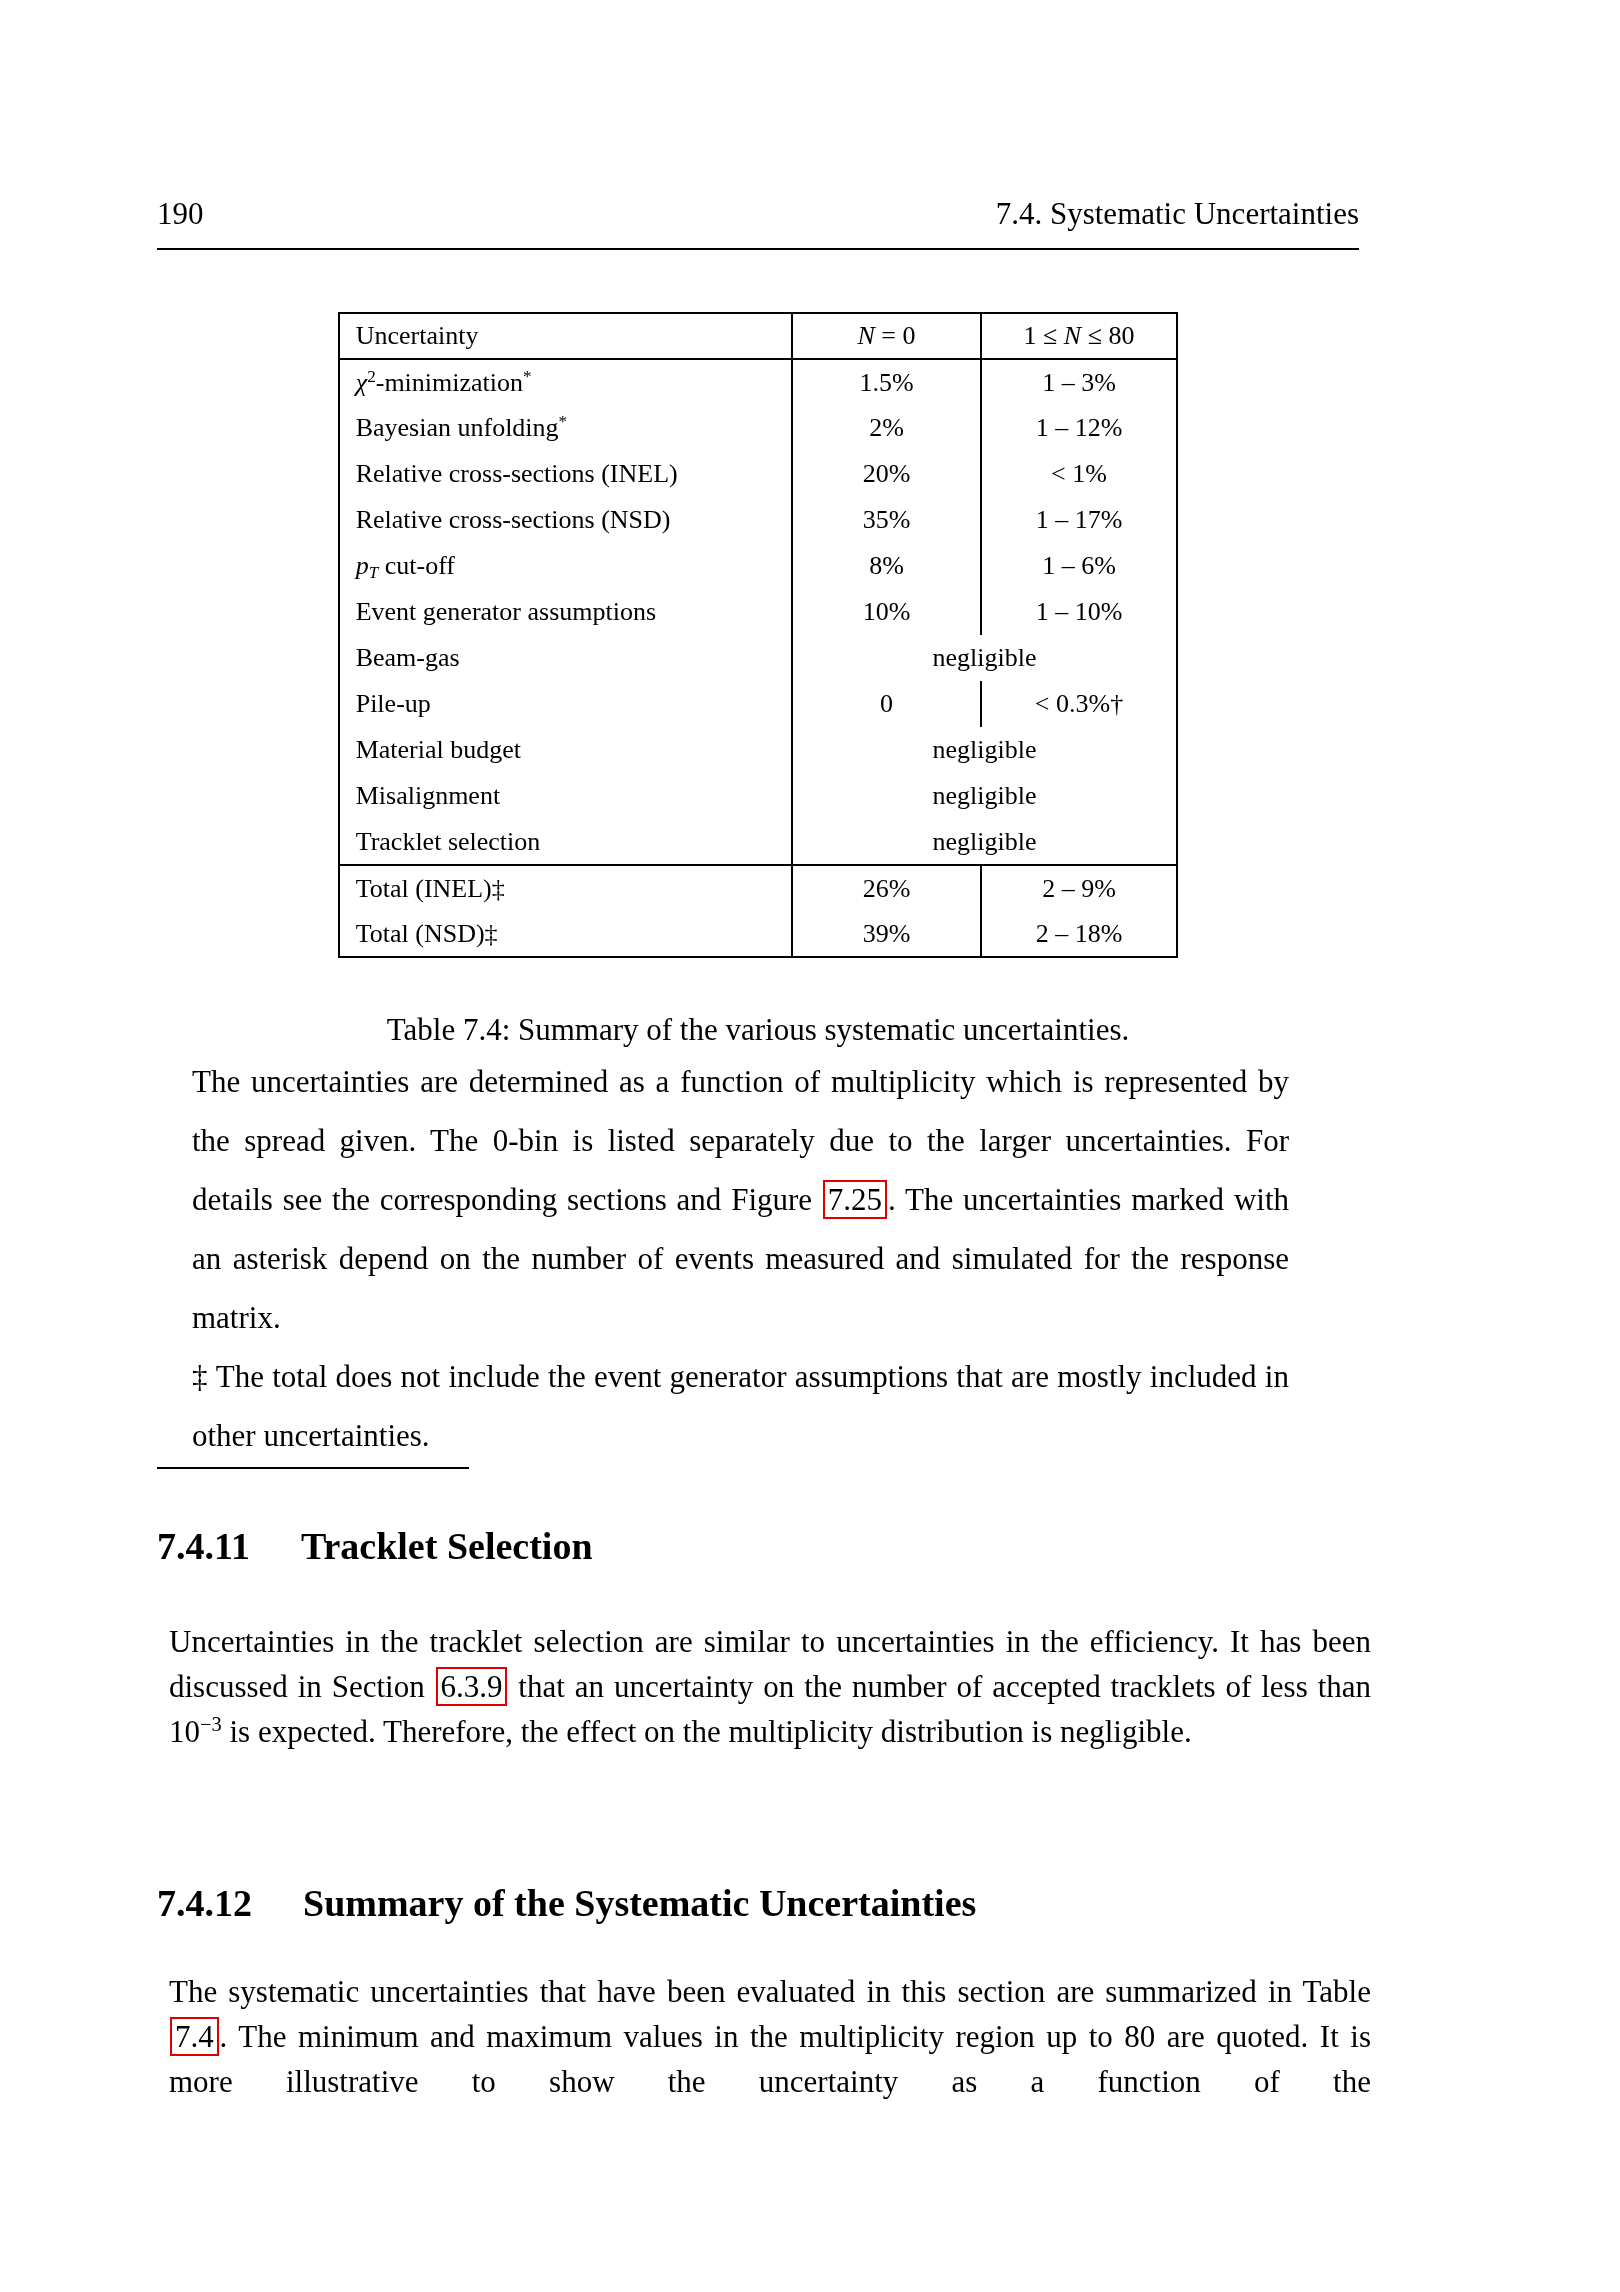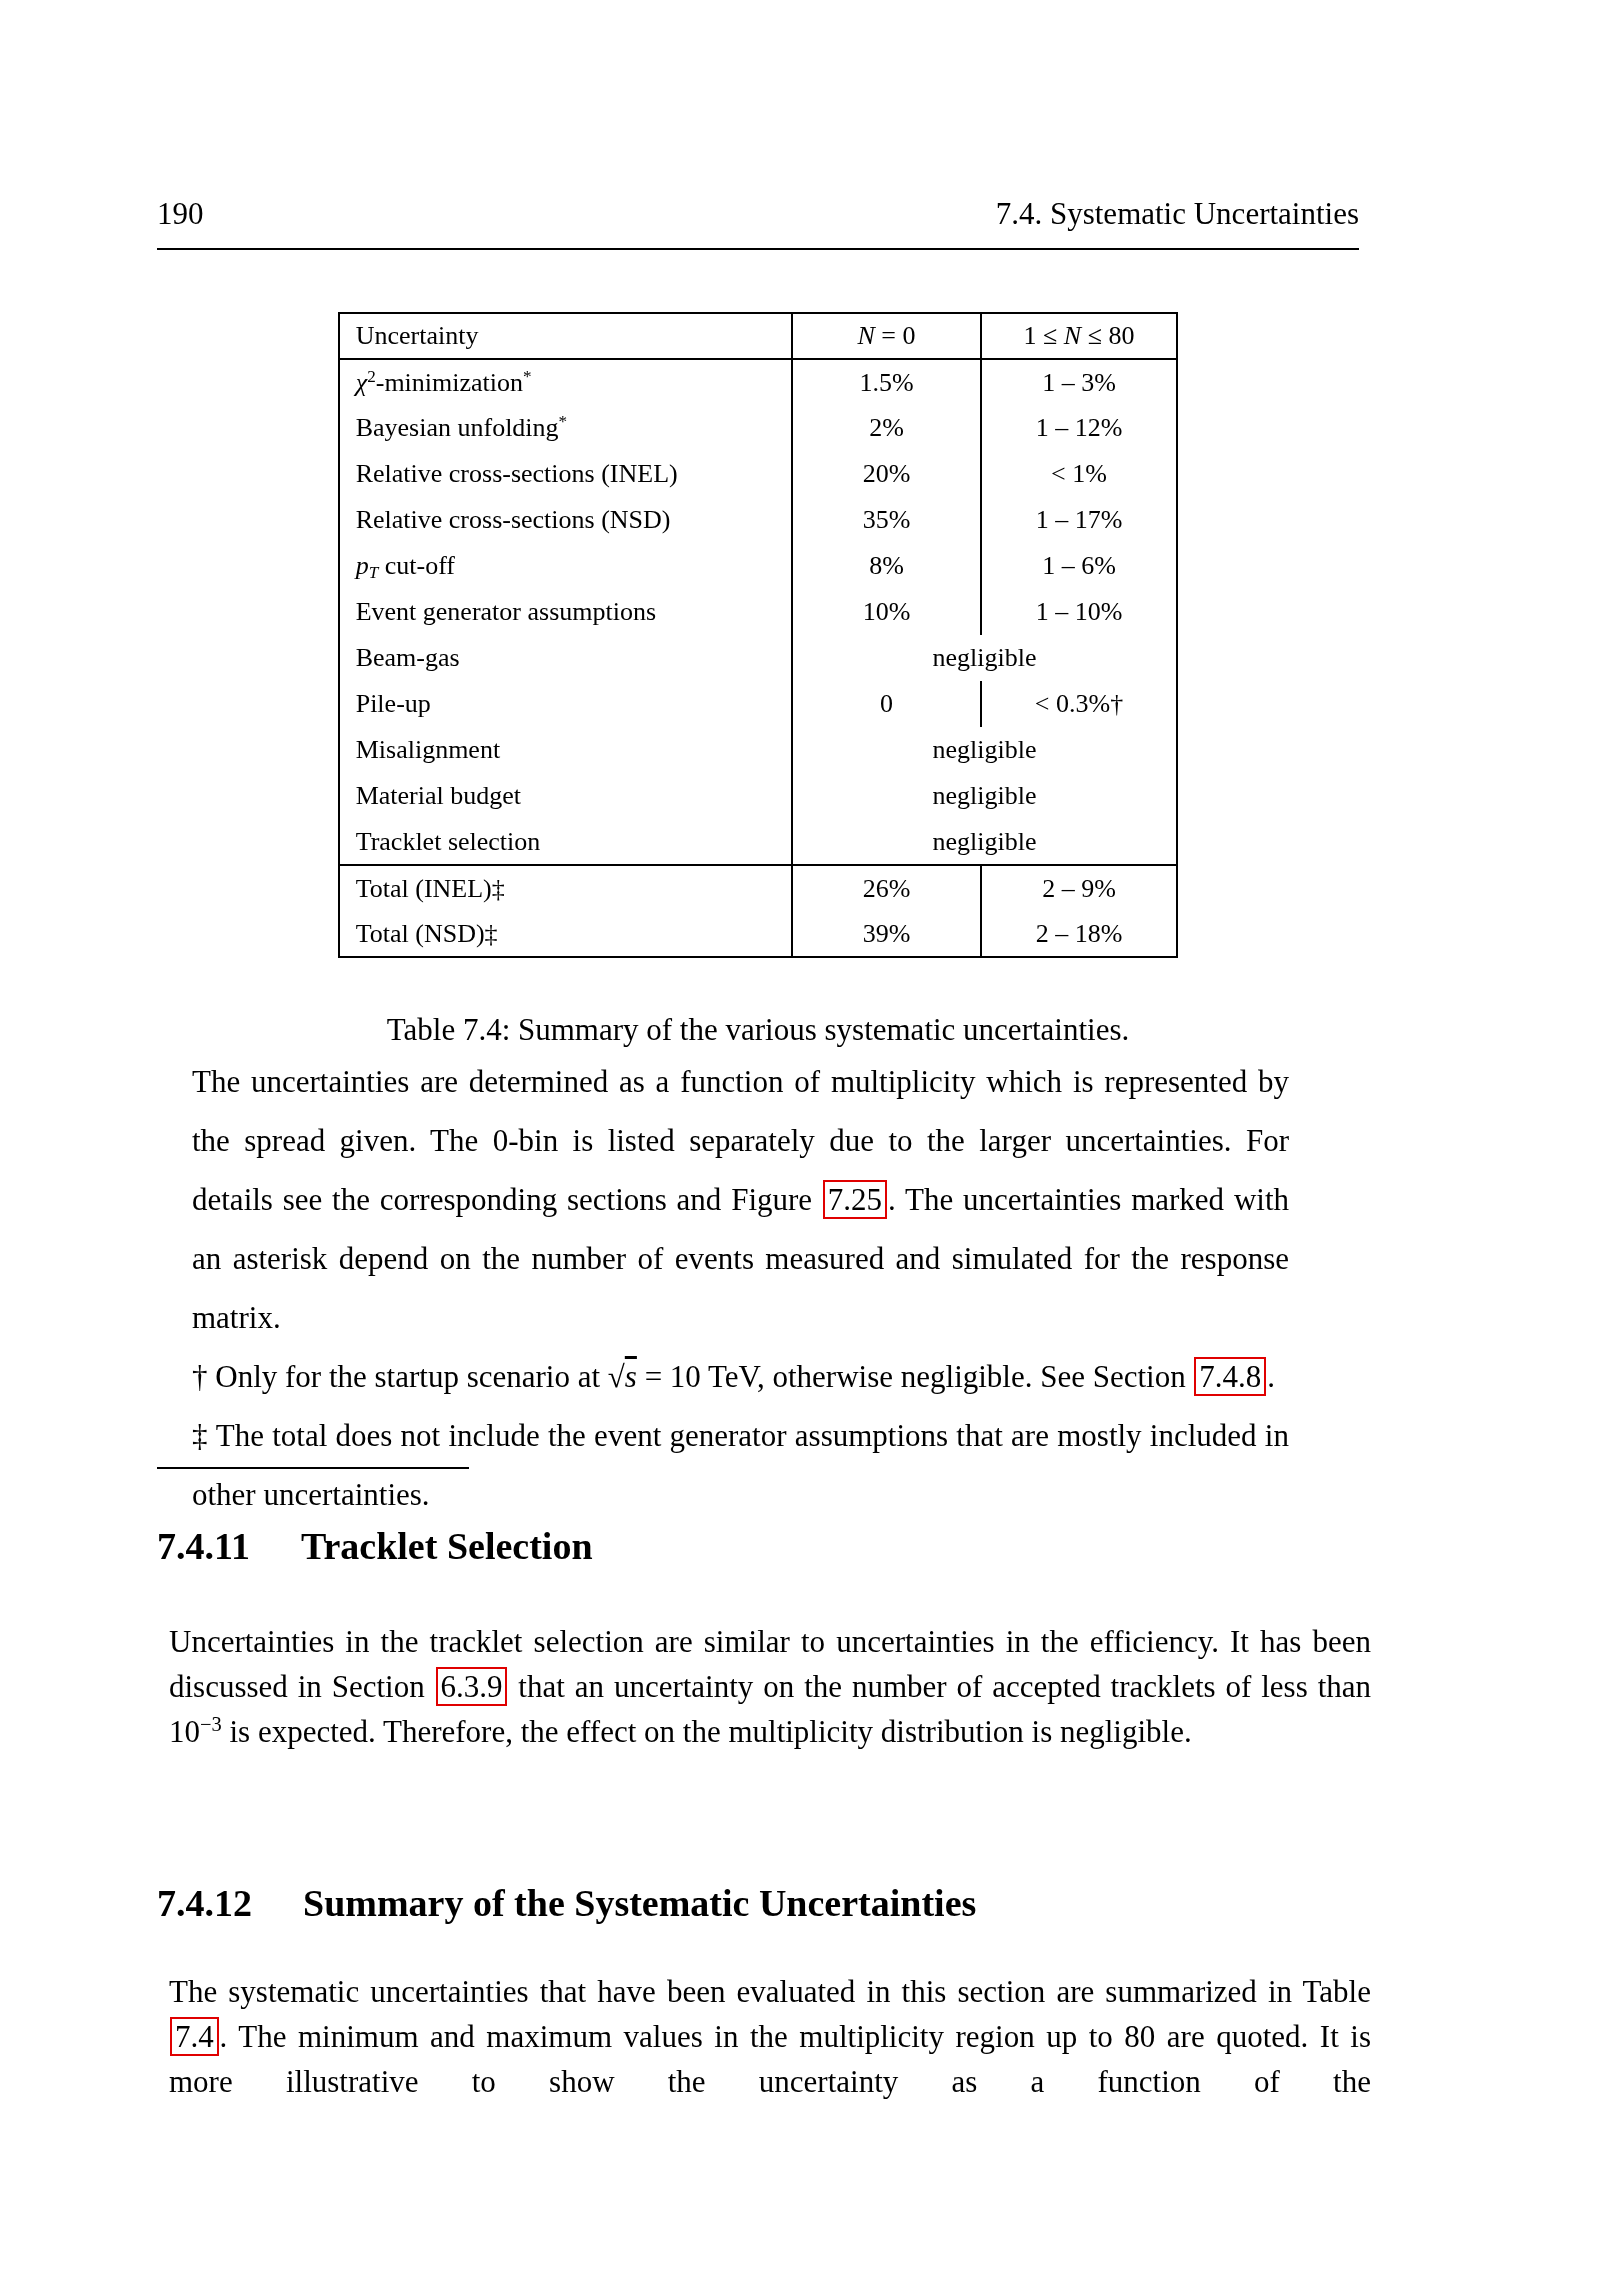--- a/index.html
+++ b/index.html
@@ -140,25 +140,25 @@
         <tr>
           <td class="c1"><span>Beam-gas</span></td>
           <td class="cspan" colspan="2"><span>negligible</span></td>
         </tr>
         <tr>
           <td class="c1"><span>Pile-up</span></td>
           <td class="c2 div"><span>0</span></td>
           <td class="c3"><span>&lt; 0.3%†</span></td>
         </tr>
         <tr>
-          <td class="c1"><span>Misalignment</span></td>
+          <td class="c1"><span>Material budget</span></td>
           <td class="cspan" colspan="2"><span>negligible</span></td>
         </tr>
         <tr>
-          <td class="c1"><span>Material budget</span></td>
+          <td class="c1"><span>Misalignment</span></td>
           <td class="cspan" colspan="2"><span>negligible</span></td>
         </tr>
         <tr>
           <td class="c1"><span>Tracklet selection</span></td>
           <td class="cspan" colspan="2"><span>negligible</span></td>
         </tr>
         <tr class="tsep">
           <td class="c1"><span>Total (INEL)‡</span></td>
           <td class="c2 div"><span>26%</span></td>
           <td class="c3"><span>2 – 9%</span></td>
@@ -168,21 +168,20 @@
           <td class="c2 div"><span>39%</span></td>
           <td class="c3"><span>2 – 18%</span></td>
         </tr>
       </tbody>
   </table>
 
   <div class="caption-title">Table 7.4: Summary of the various systematic uncertainties.</div>
 
   <div class="caption-body">
     <p><span>The uncertainties are determined as a function of multiplicity which is represented by the spread given. The 0-bin is listed separately due to the larger uncertainties. For details see the corresponding sections and Figure </span><span class="refbox">7.25</span><span>. The uncertainties marked with an asterisk depend on the number of events measured and simulated for the response matrix.</span></p>
-    <p><span>† Only for the startup scenario at </span><span>√</span><span class="sqrt">s</span><span> = 10 TeV, otherwise negligible. See Section </span><span class="refbox">7.4.8</span><span>.</span></p>
     <p><span>‡ The total does not include the event generator assumptions that are mostly included in other uncertainties.</span></p>
   </div>
 
   <div class="fnrule"></div>
 
   <h2 class="sechead sec1">
     <span class="num">7.4.11</span><span>Tracklet Selection</span>
   </h2>
   <p class="bodypara para1"><span>Uncertainties in the tracklet selection are similar to uncertainties in the efficiency. It has been discussed in Section </span><span class="refbox">6.3.9</span><span> that an uncertainty on the number of accepted tracklets of less than 10</span><sup>−3</sup><span> is expected. Therefore, the effect on the multiplicity distribution is negligible.</span></p>
 

